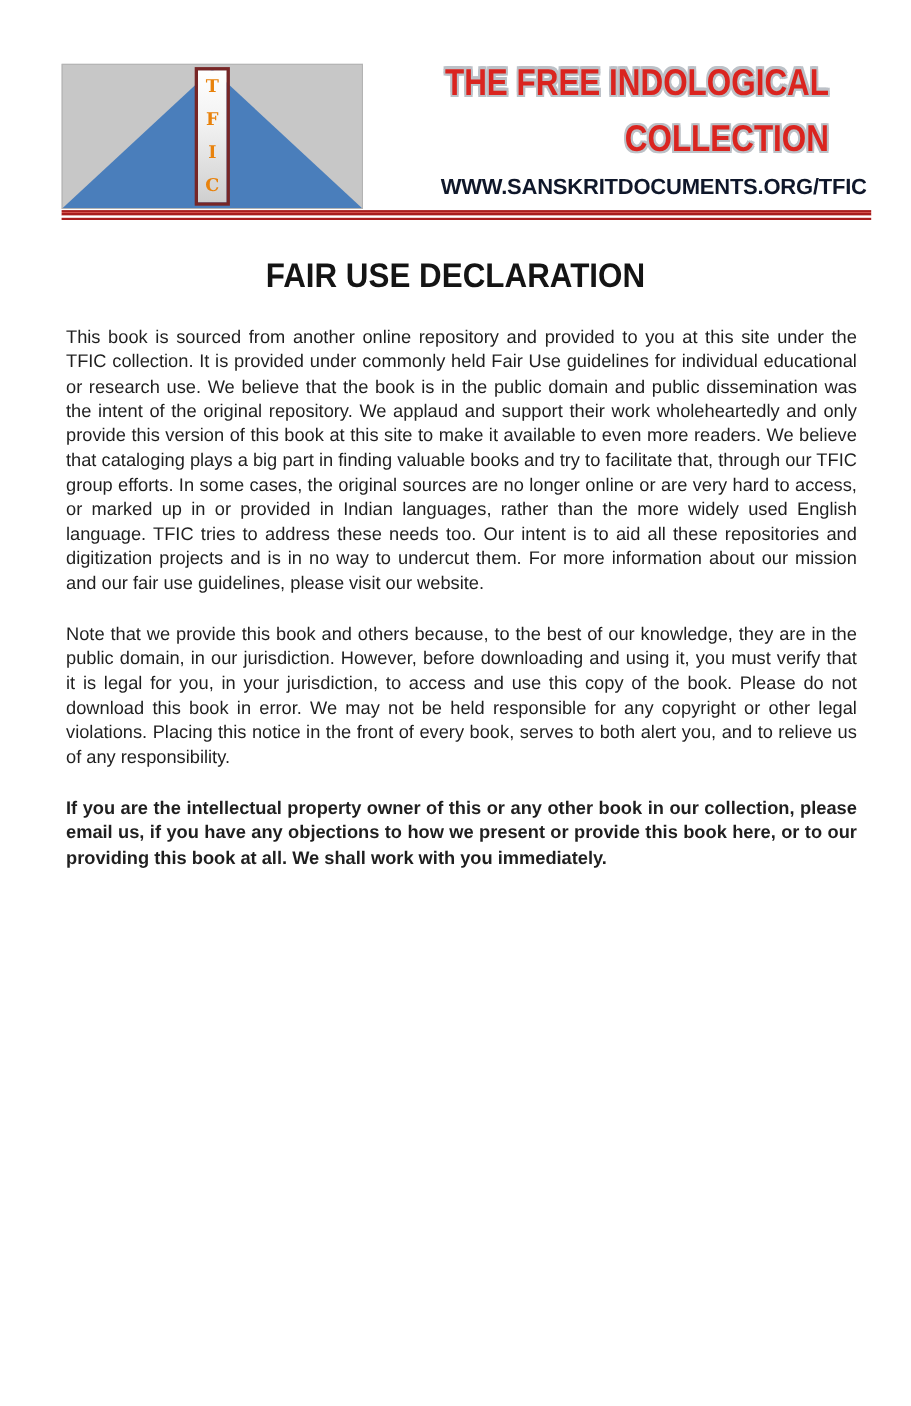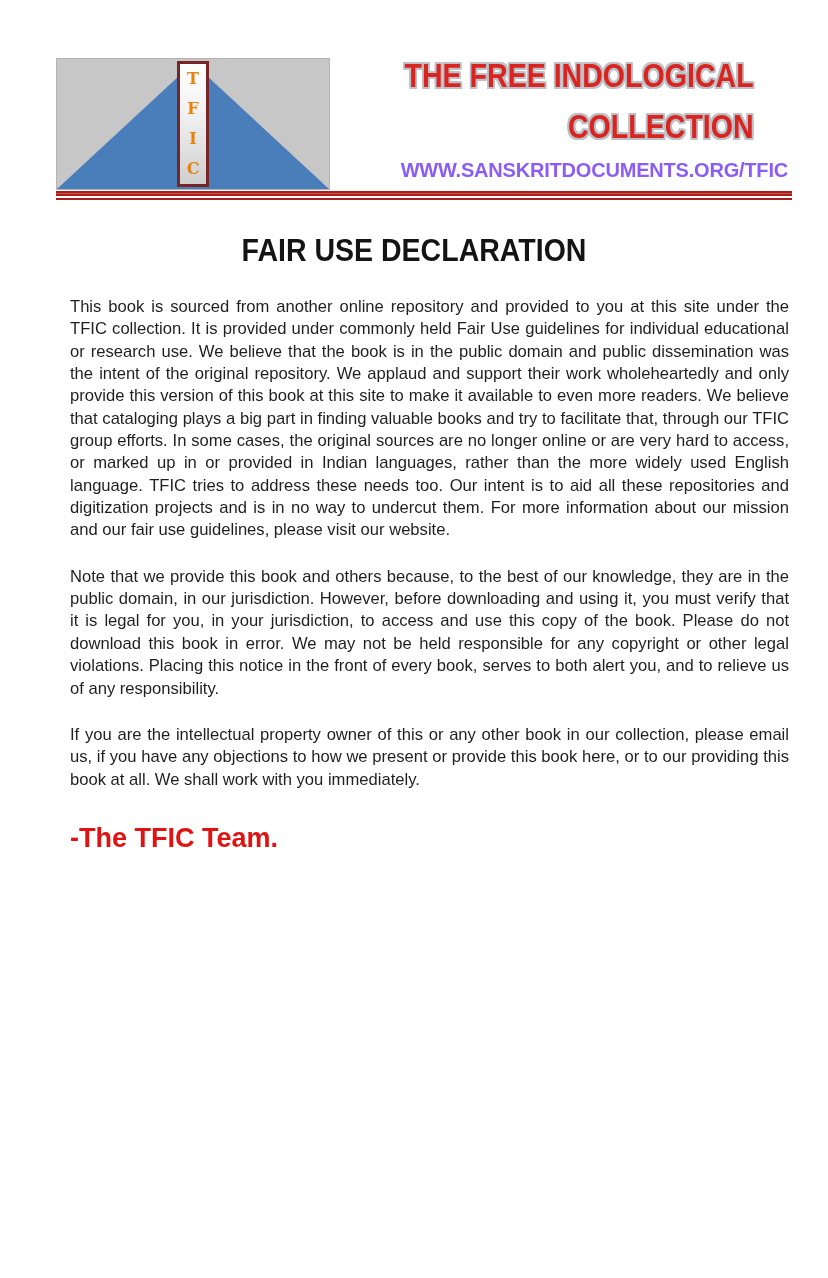--- a/index.html
+++ b/index.html
@@ -83,21 +83,21 @@
       -2px -2px 0 #bcc1c7,  2px -2px 0 #bcc1c7,
       -2px  2px 0 #bcc1c7,  2px  2px 0 #bcc1c7,
       -2px  0   0 #bcc1c7,  2px  0   0 #bcc1c7,
        0   -2px 0 #bcc1c7,  0    2px 0 #bcc1c7;
   }
   .main-title + .main-title { margin-top: 17px; }
   .website {
     margin-top: 16px;
     font-size: 20px;
     font-weight: bold;
-    color: #8b5cf6;
+    color: #0f172a;
     letter-spacing: -0.2px;
     white-space: nowrap;
   }
 
   
   .rule {
     position: absolute;
     top: 191px;
     left: 56px;
     right: 36px;
@@ -118,31 +118,31 @@
     text-align: center;
     font-size: 31px;
     font-weight: bold;
     color: #141414;
     transform: scaleX(0.92);
     transform-origin: 50% 50%;
   }
   .body-text {
     position: absolute;
     top: 296px;
-    left: 70px;
+    left: 60px;
     width: 719px;
   }
   .para {
     margin: 0 0 24px 0;
     font-size: 16.6px;
     line-height: 22.35px;
     text-align: justify;
     color: #1f1f1f;
   }
-  .para.bold { font-weight: normal; }
+  .para.bold { font-weight: bold; }
   .signature {
     margin-top: 32px;
     font-size: 27px;
     font-weight: bold;
     color: #e01312;
   }
 </style>
 </head>
 <body>
 
@@ -173,16 +173,15 @@
     <div class="rule-gap"></div>
     <div class="rule-bottom"></div>
   </div>
 
   <div class="heading">FAIR USE DECLARATION</div>
 
   <div class="body-text">
     <p class="para">This book is sourced from another online repository and provided to you at this site under the TFIC collection. It is provided under commonly held Fair Use guidelines for individual educational or research use. We believe that the book is in the public domain and public dissemination was the intent of the original repository. We applaud and support their work wholeheartedly and only provide this version of this book at this site to make it available to even more readers. We believe that cataloging plays a big part in finding valuable books and try to facilitate that, through our TFIC group efforts. In some cases, the original sources are no longer online or are very hard to access, or marked up in or provided in Indian languages, rather than the more widely used English language. TFIC tries to address these needs too. Our intent is to aid all these repositories and digitization projects and is in no way to undercut them. For more information about our mission and our fair use guidelines, please visit our website.</p>
     <p class="para">Note that we provide this book and others because, to the best of our knowledge, they are in the public domain, in our jurisdiction. However, before downloading and using it, you must verify that it is legal for you, in your jurisdiction, to access and use this copy of the book. Please do not download this book in error. We may not be held responsible for any copyright or other legal violations. Placing this notice in the front of every book, serves to both alert you, and to relieve us of any responsibility.</p>
     <p class="para bold">If you are the intellectual property owner of this or any other book in our collection, please email us, if you have any objections to how we present or provide this book here, or to our providing this book at all. We shall work with you immediately.</p>
-    <div class="signature">-The TFIC Team.</div>
   </div>
 
 </div>
 
 </body></html>

